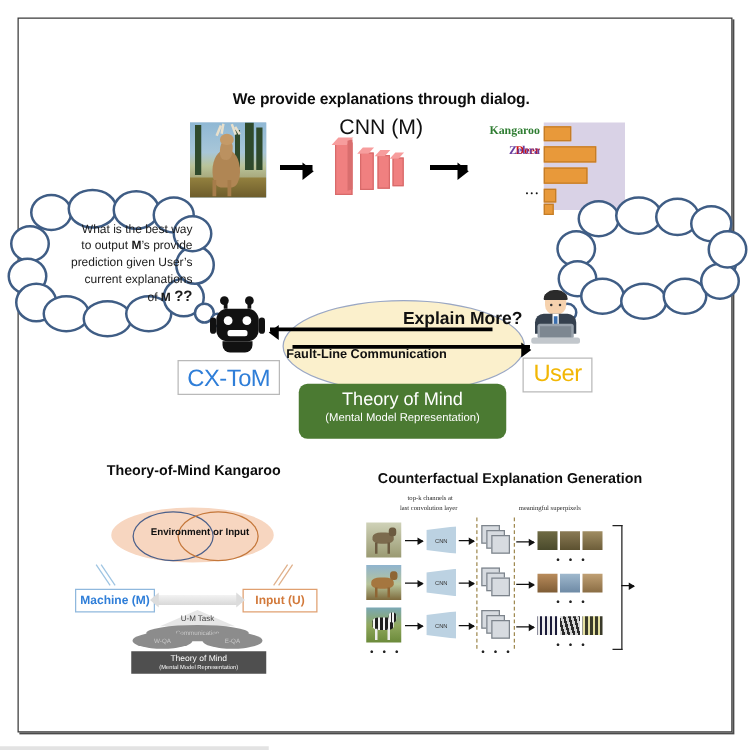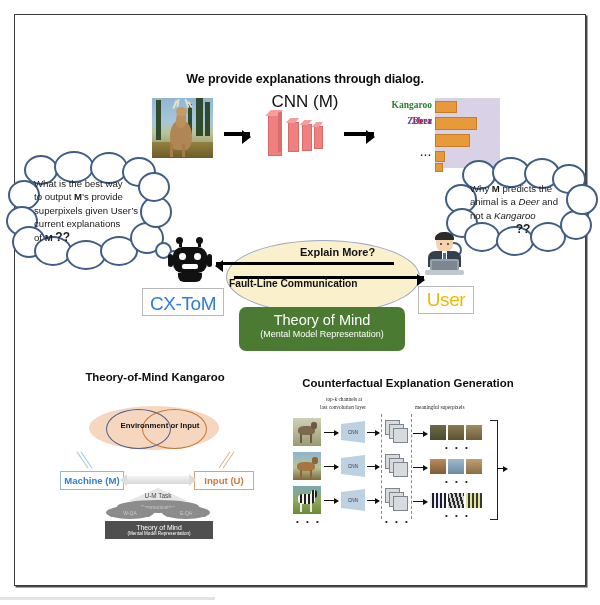--- a/index.html
+++ b/index.html
@@ -51,21 +51,21 @@
 
   
   .bubble{position:absolute;color:#1b1b1b;}
   .bubble .cloud{position:absolute;inset:0;background:#fff;border:2px solid #3f5d85;
                  border-radius:50% 45% 52% 48%/48% 52% 45% 50%;}
   .bubble .lobe{position:absolute;background:#fff;border:2px solid #3f5d85;border-radius:50%;}
   .bubble .txt{position:absolute;z-index:4;}
   .dotb{position:absolute;background:#fff;border:2px solid #3f5d85;border-radius:50%;}
 
   #bubbleL{left:18px;top:164px;width:146px;height:92px;}
-  #bubbleL .txt{left:16px;top:13px;width:120px;font-size:9.6px;line-height:13.4px;}
+  #bubbleL .txt{left:16px;top:13px;width:120px;font-size:9.6px;line-height:13.4px;text-align:right;}
   #bubbleR{left:456px;top:170px;width:134px;height:72px;}
   #bubbleR .txt{left:14px;top:12px;width:112px;font-size:9.6px;line-height:13.4px;}
 
   
   #robot{left:168px;top:240px;width:44px;height:44px;}
   .rb{position:absolute;background:#111;}
 
   
   #user{left:420px;top:232px;width:48px;height:52px;}
 
@@ -73,21 +73,21 @@
   .namebox{position:absolute;border:1px solid #b9b9b9;background:#fff;
            display:flex;align-items:center;justify-content:center;}
   #cxtombox{left:142px;top:288px;width:80px;height:26px;align-items:flex-end;}
   #cxtombox span{font-size:19px;color:#2f7ed8;letter-spacing:-0.4px;}
   #userbox{left:418px;top:286px;width:54px;height:26px;}
   #userbox span{font-size:19px;color:#f2b705;letter-spacing:-0.4px;}
 
   
   #ellipse{left:226px;top:240px;width:192px;height:72px;background:#fbf0cc;
            border:1px solid #9aa7c4;border-radius:50%;}
-  #explainmore{left:300px;top:246px;width:118px;text-align:left;font-size:11px;font-weight:bold;color:#111;}
+  #explainmore{left:300px;top:246px;width:118px;text-align:right;font-size:14px;font-weight:bold;color:#111;}
   #faultline{left:229px;top:278px;width:148px;text-align:left;font-size:10.2px;font-weight:bold;color:#111;}
   .thinarrow{position:absolute;height:0;border-top:3px solid #000;}
   .arrL:before{content:"";position:absolute;left:-1px;top:-5.5px;
         border-right:8px solid #000;border-top:6.5px solid transparent;border-bottom:6.5px solid transparent;}
   .arrR:after{content:"";position:absolute;right:-1px;top:-5.5px;
         border-left:8px solid #000;border-top:6.5px solid transparent;border-bottom:6.5px solid transparent;}
 
   
   #tombox{left:239px;top:307px;width:166px;height:44px;background:#4b7a32;
           border-radius:7px;color:#fff;text-align:center;}
@@ -217,21 +217,21 @@
   <div class="lobe" style="left:-6px;top:62px;width:30px;height:28px;"></div>
   <div class="lobe" style="left:16px;top:72px;width:34px;height:26px;"></div>
   <div class="lobe" style="left:48px;top:76px;width:36px;height:26px;"></div>
   <div class="lobe" style="left:82px;top:72px;width:34px;height:26px;"></div>
   <div class="lobe" style="left:112px;top:58px;width:30px;height:28px;"></div>
   <div class="lobe" style="left:122px;top:32px;width:28px;height:28px;"></div>
   <div class="lobe" style="left:120px;top:8px;width:28px;height:26px;"></div>
   <div class="txt">
     <span>What is the best way</span><br>
     <span>to output </span><b>M</b><span>’s provide</span><br>
-    <span>superpixels given User’s</span><br>
+    <span>prediction given User’s</span><br>
     <span>current explanations</span><br>
     <span>of </span><b>M</b>
     <b style="font-size:12px;">??</b>
   </div>
 </div>
 <div class="dotb" style="left:155px;top:242px;width:13px;height:13px;"></div>
 <div class="dotb" style="left:168px;top:250px;width:8px;height:8px;"></div>
 
 <div id="bubbleR" class="bubble">
   <div class="cloud"></div>
@@ -239,26 +239,20 @@
   <div class="lobe" style="left:36px;top:-13px;width:34px;height:27px;"></div>
   <div class="lobe" style="left:68px;top:-12px;width:32px;height:27px;"></div>
   <div class="lobe" style="left:96px;top:-6px;width:30px;height:26px;"></div>
   <div class="lobe" style="left:-11px;top:14px;width:28px;height:26px;"></div>
   <div class="lobe" style="left:-10px;top:38px;width:28px;height:26px;"></div>
   <div class="lobe" style="left:8px;top:52px;width:32px;height:26px;"></div>
   <div class="lobe" style="left:40px;top:56px;width:34px;height:26px;"></div>
   <div class="lobe" style="left:74px;top:52px;width:32px;height:26px;"></div>
   <div class="lobe" style="left:104px;top:40px;width:28px;height:26px;"></div>
   <div class="lobe" style="left:110px;top:14px;width:28px;height:27px;"></div>
-  <div class="txt">
-    <span>Why </span><b>M</b><span> predicts the</span><br>
-    <span>animal is a </span><i>Deer</i><span> and</span><br>
-    <span>not a </span><i>Kangaroo</i>
-    <div style="text-align:center;width:106px;margin-top:1px;"><b style="font-size:12px;">??</b></div>
-  </div>
 </div>
 <div class="dotb" style="left:446px;top:242px;width:12px;height:12px;"></div>
 <div class="dotb" style="left:438px;top:250px;width:8px;height:8px;"></div>
 
 <div id="robot" class="abs">
   <div class="rb" style="left:11px;top:0px;width:2.5px;height:7px;"></div>
   <div class="rb" style="left:30px;top:0px;width:2.5px;height:7px;"></div>
   <div class="rb" style="left:8px;top:-3px;width:7px;height:7px;border-radius:50%;"></div>
   <div class="rb" style="left:28px;top:-3px;width:7px;height:7px;border-radius:50%;"></div>
   <div class="rb" style="left:5px;top:7px;width:34px;height:26px;border-radius:9px;"></div>

